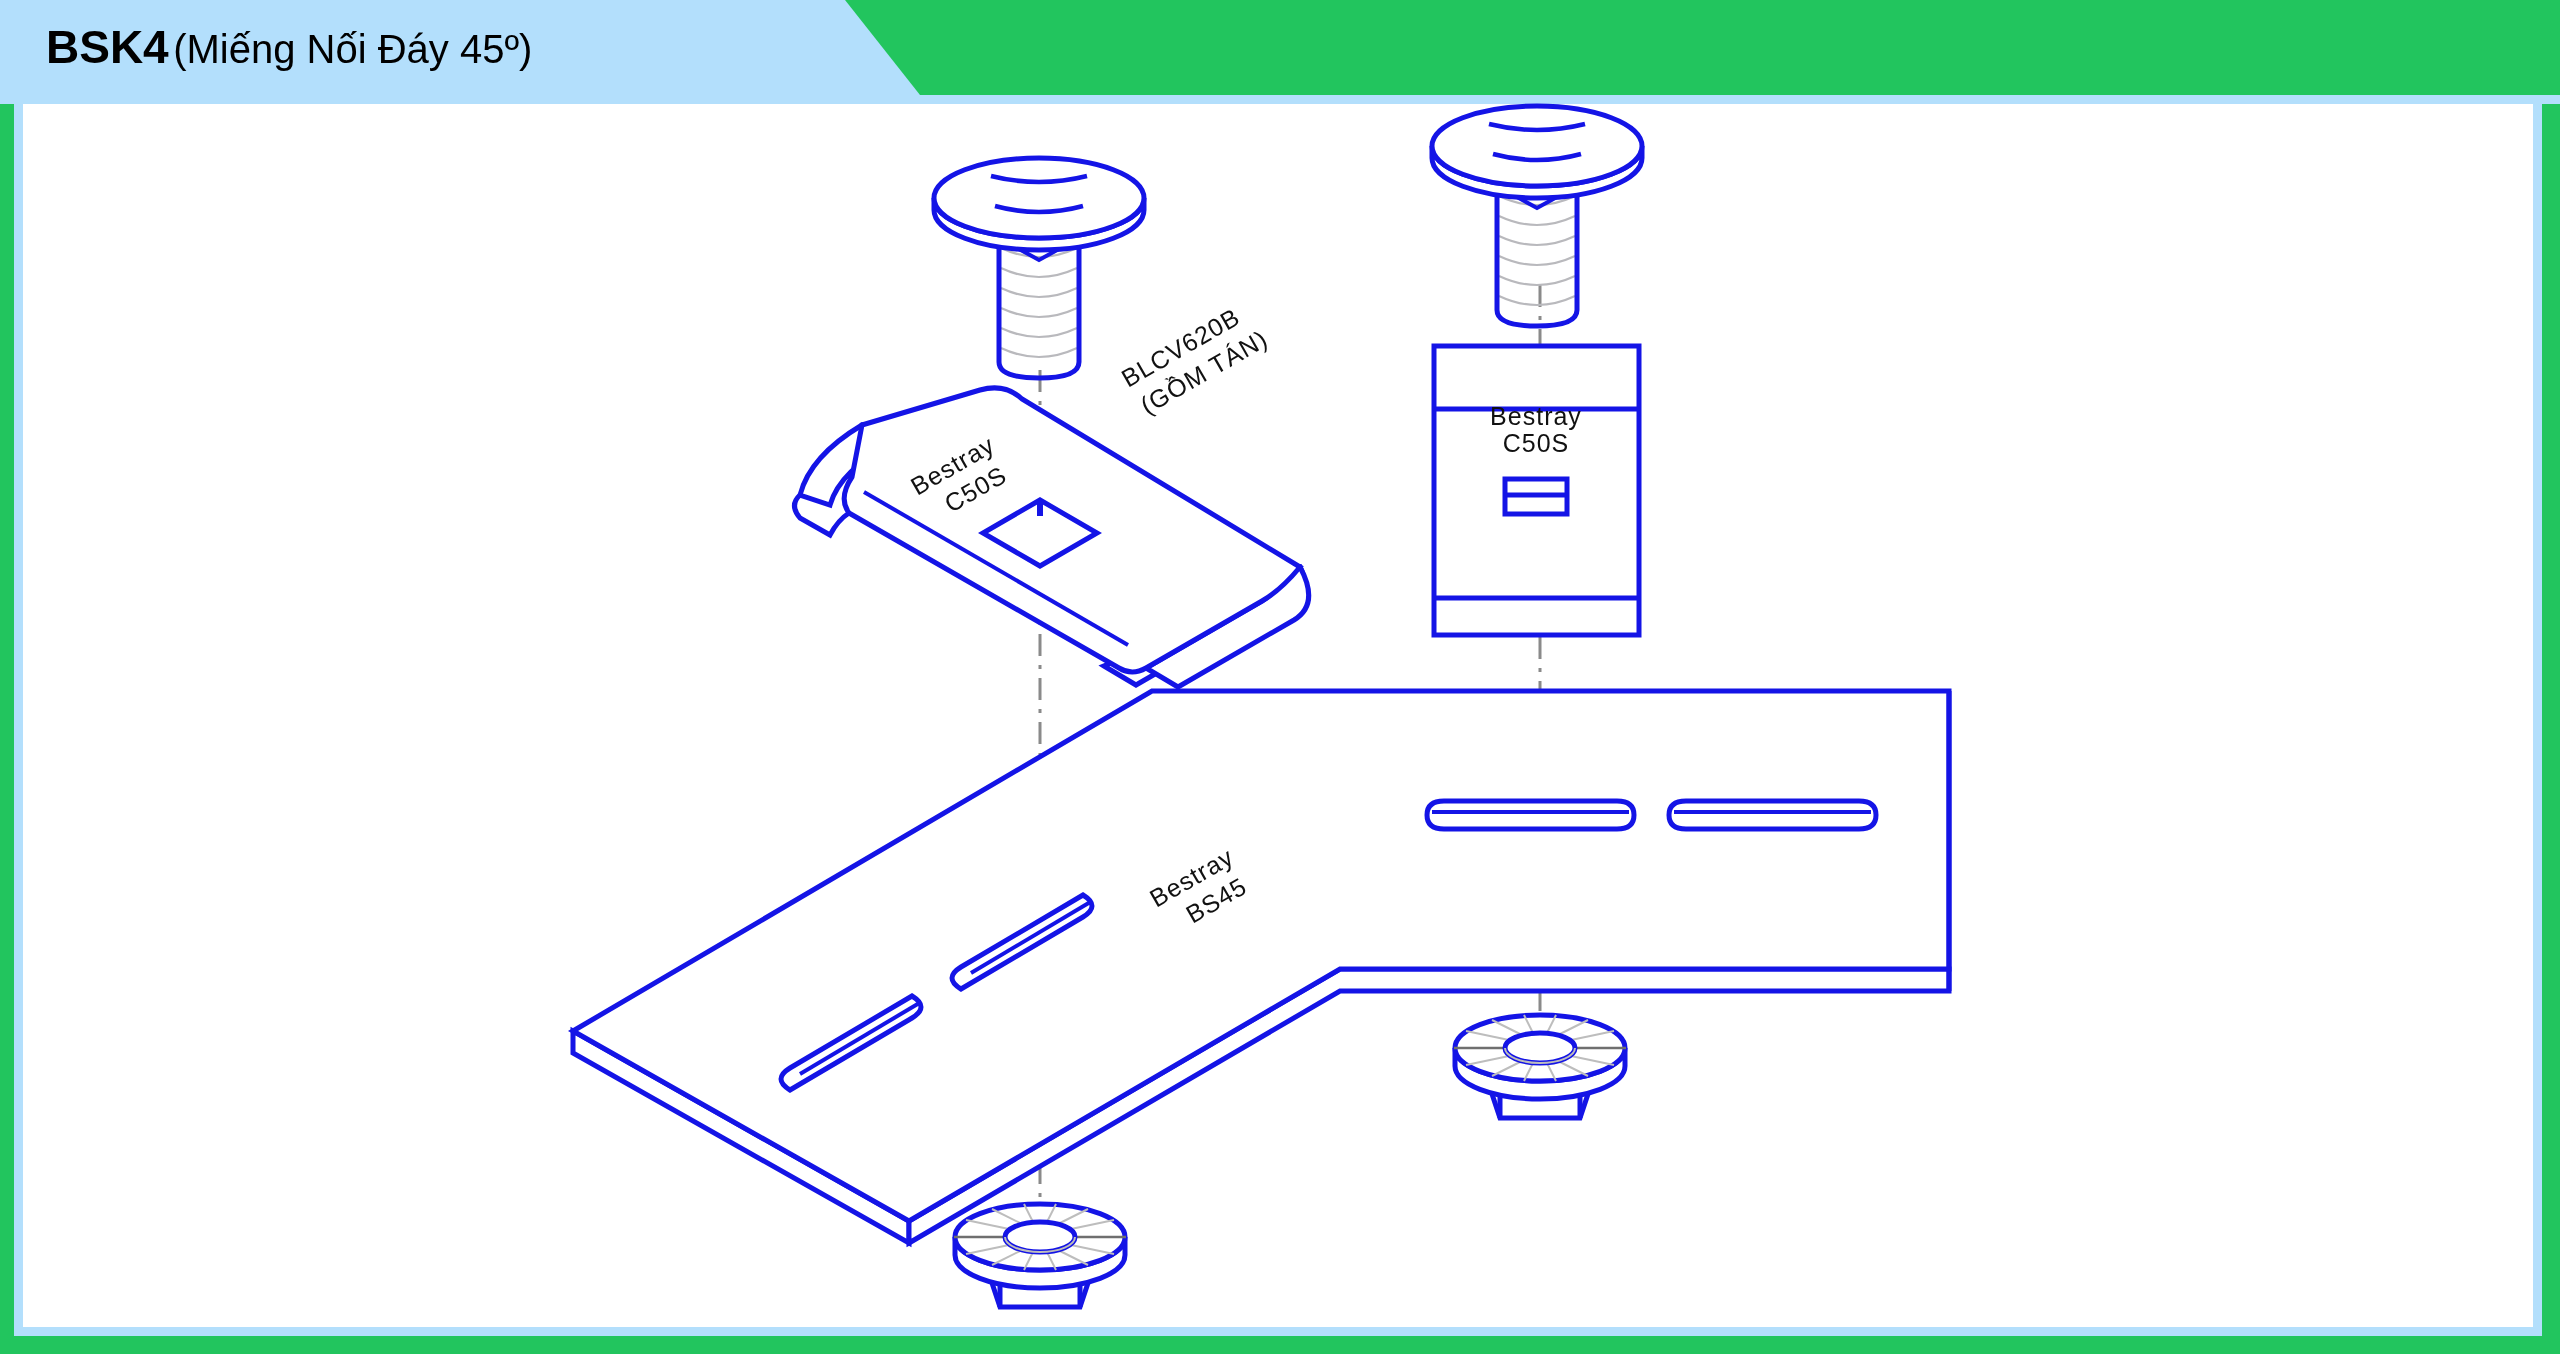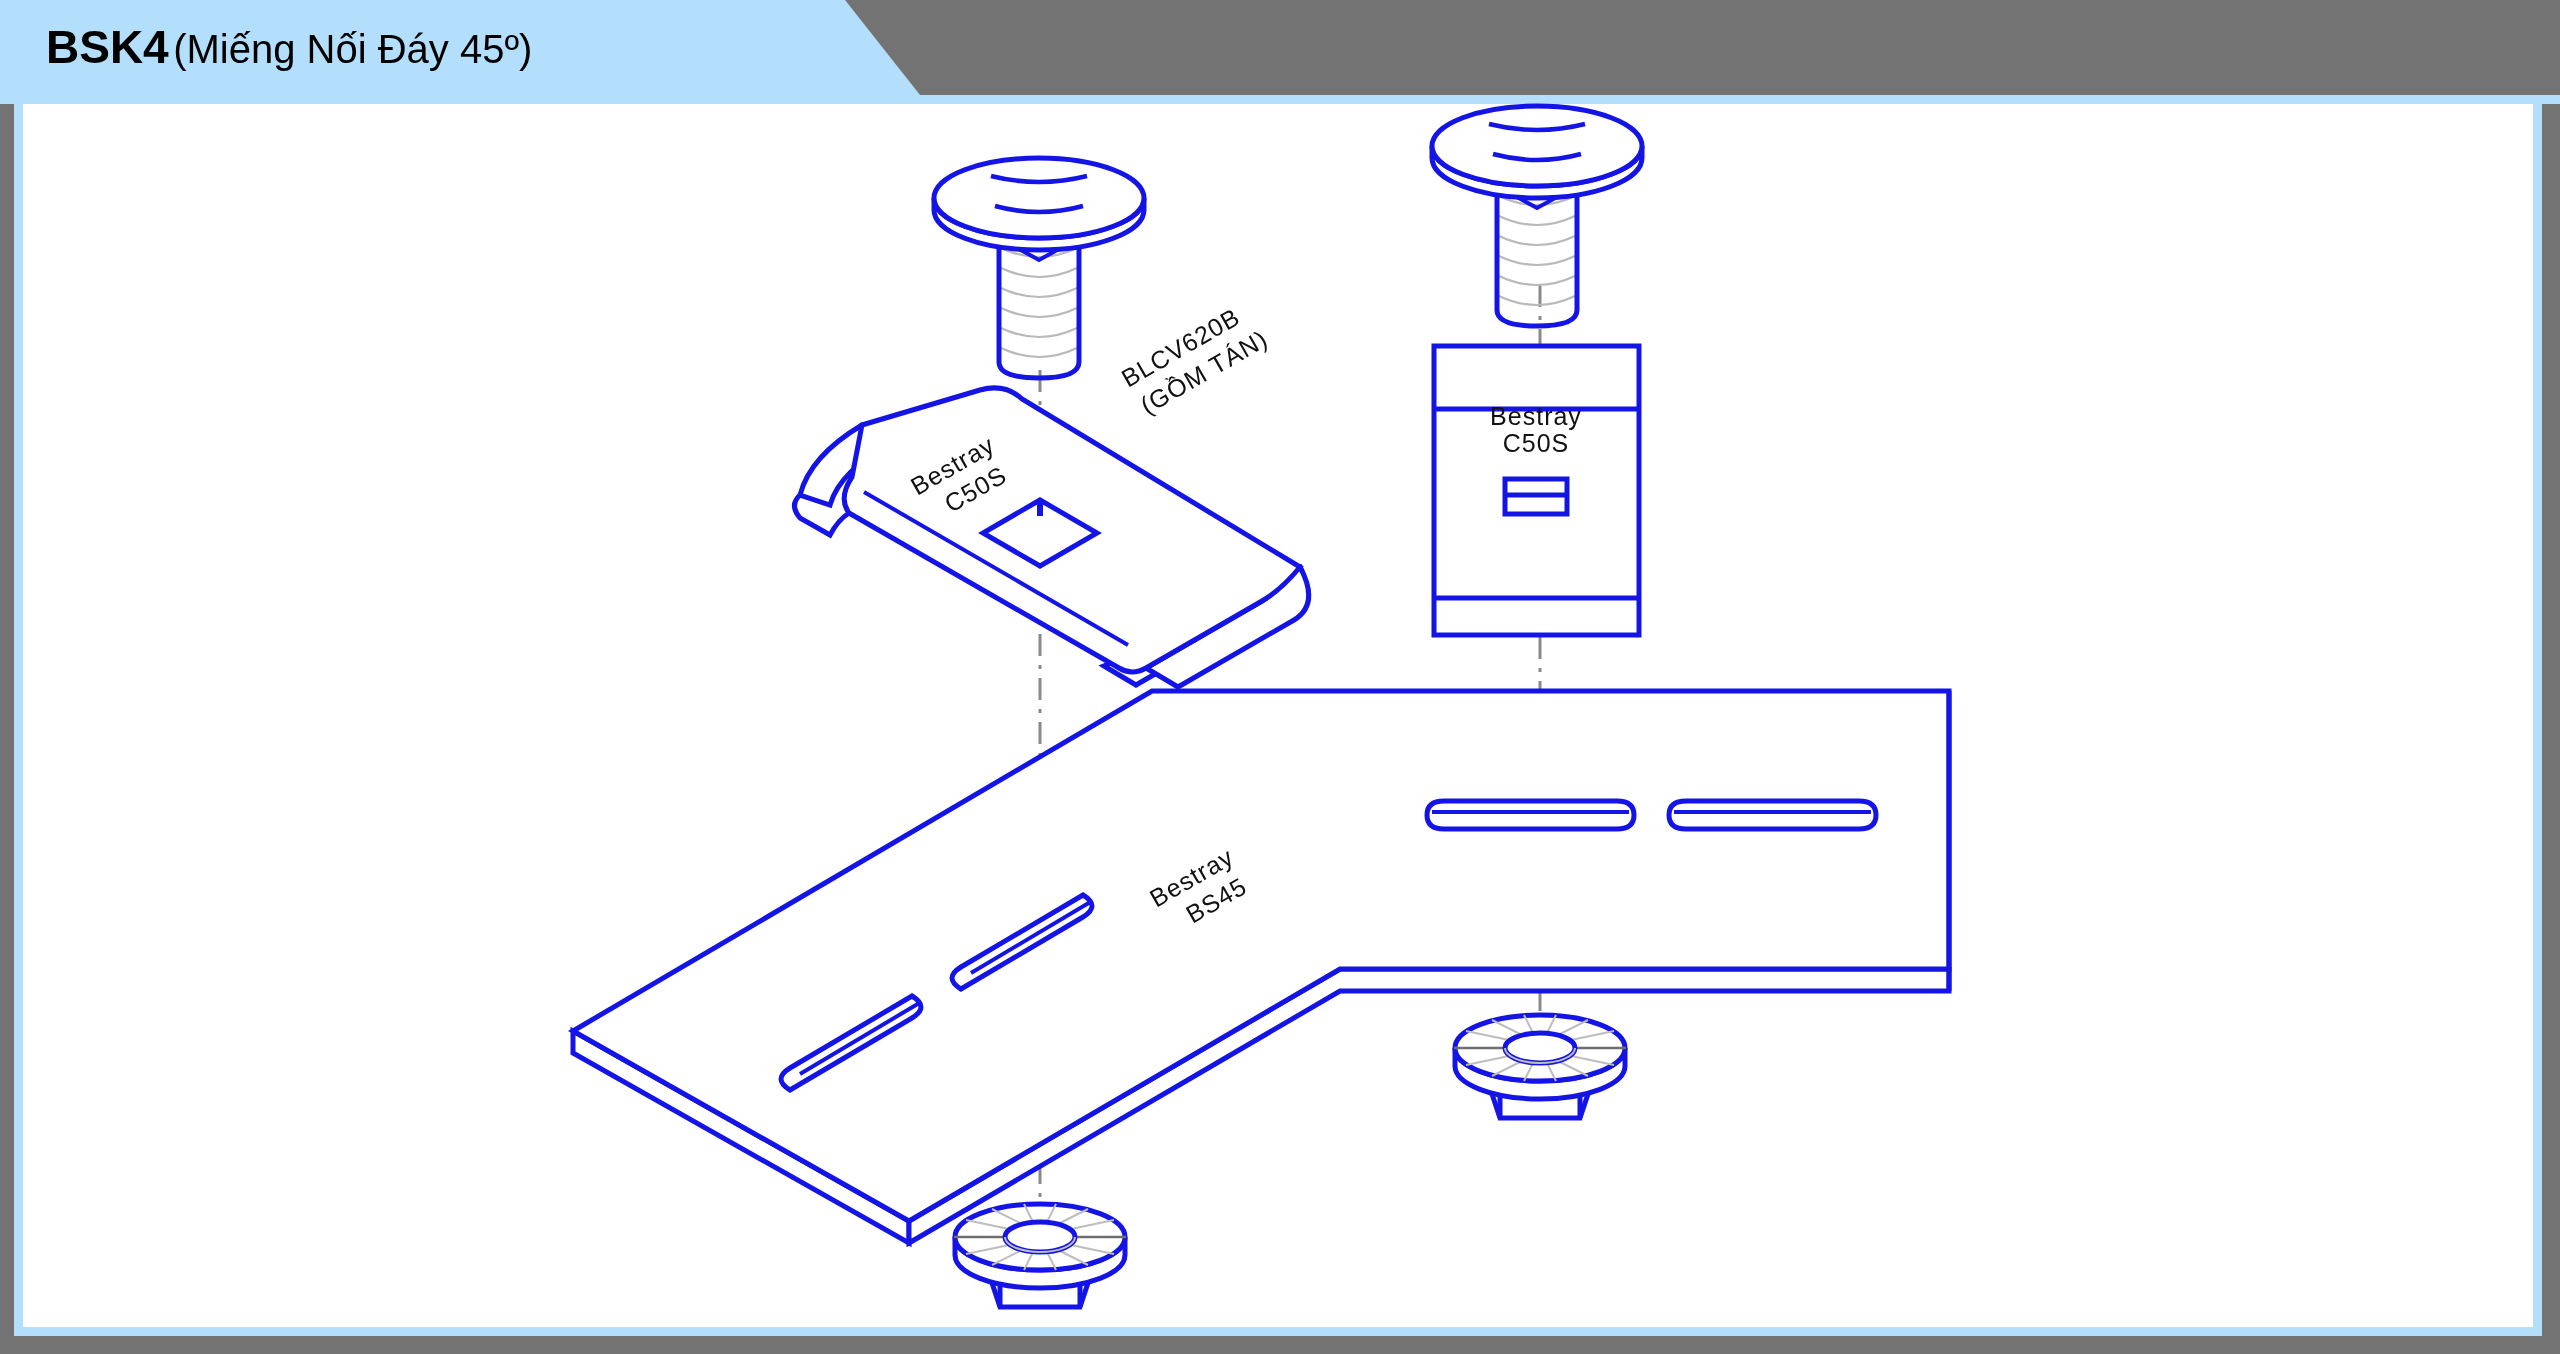--- a/index.html
+++ b/index.html
@@ -7,21 +7,21 @@
     padding: 0;
     background: #ffffff;
   }
   body {
     font-family: "Liberation Sans", sans-serif;
   }
   #page {
     position: relative;
     width: 2560px;
     height: 1354px;
-    background: #737373;
+    background: #22c55e;
     overflow: hidden;
   }
   
   #header-band {
     position: absolute;
     left: 0; top: 0;
     width: 2560px;
     height: 104px;
   }
   #header-title {

